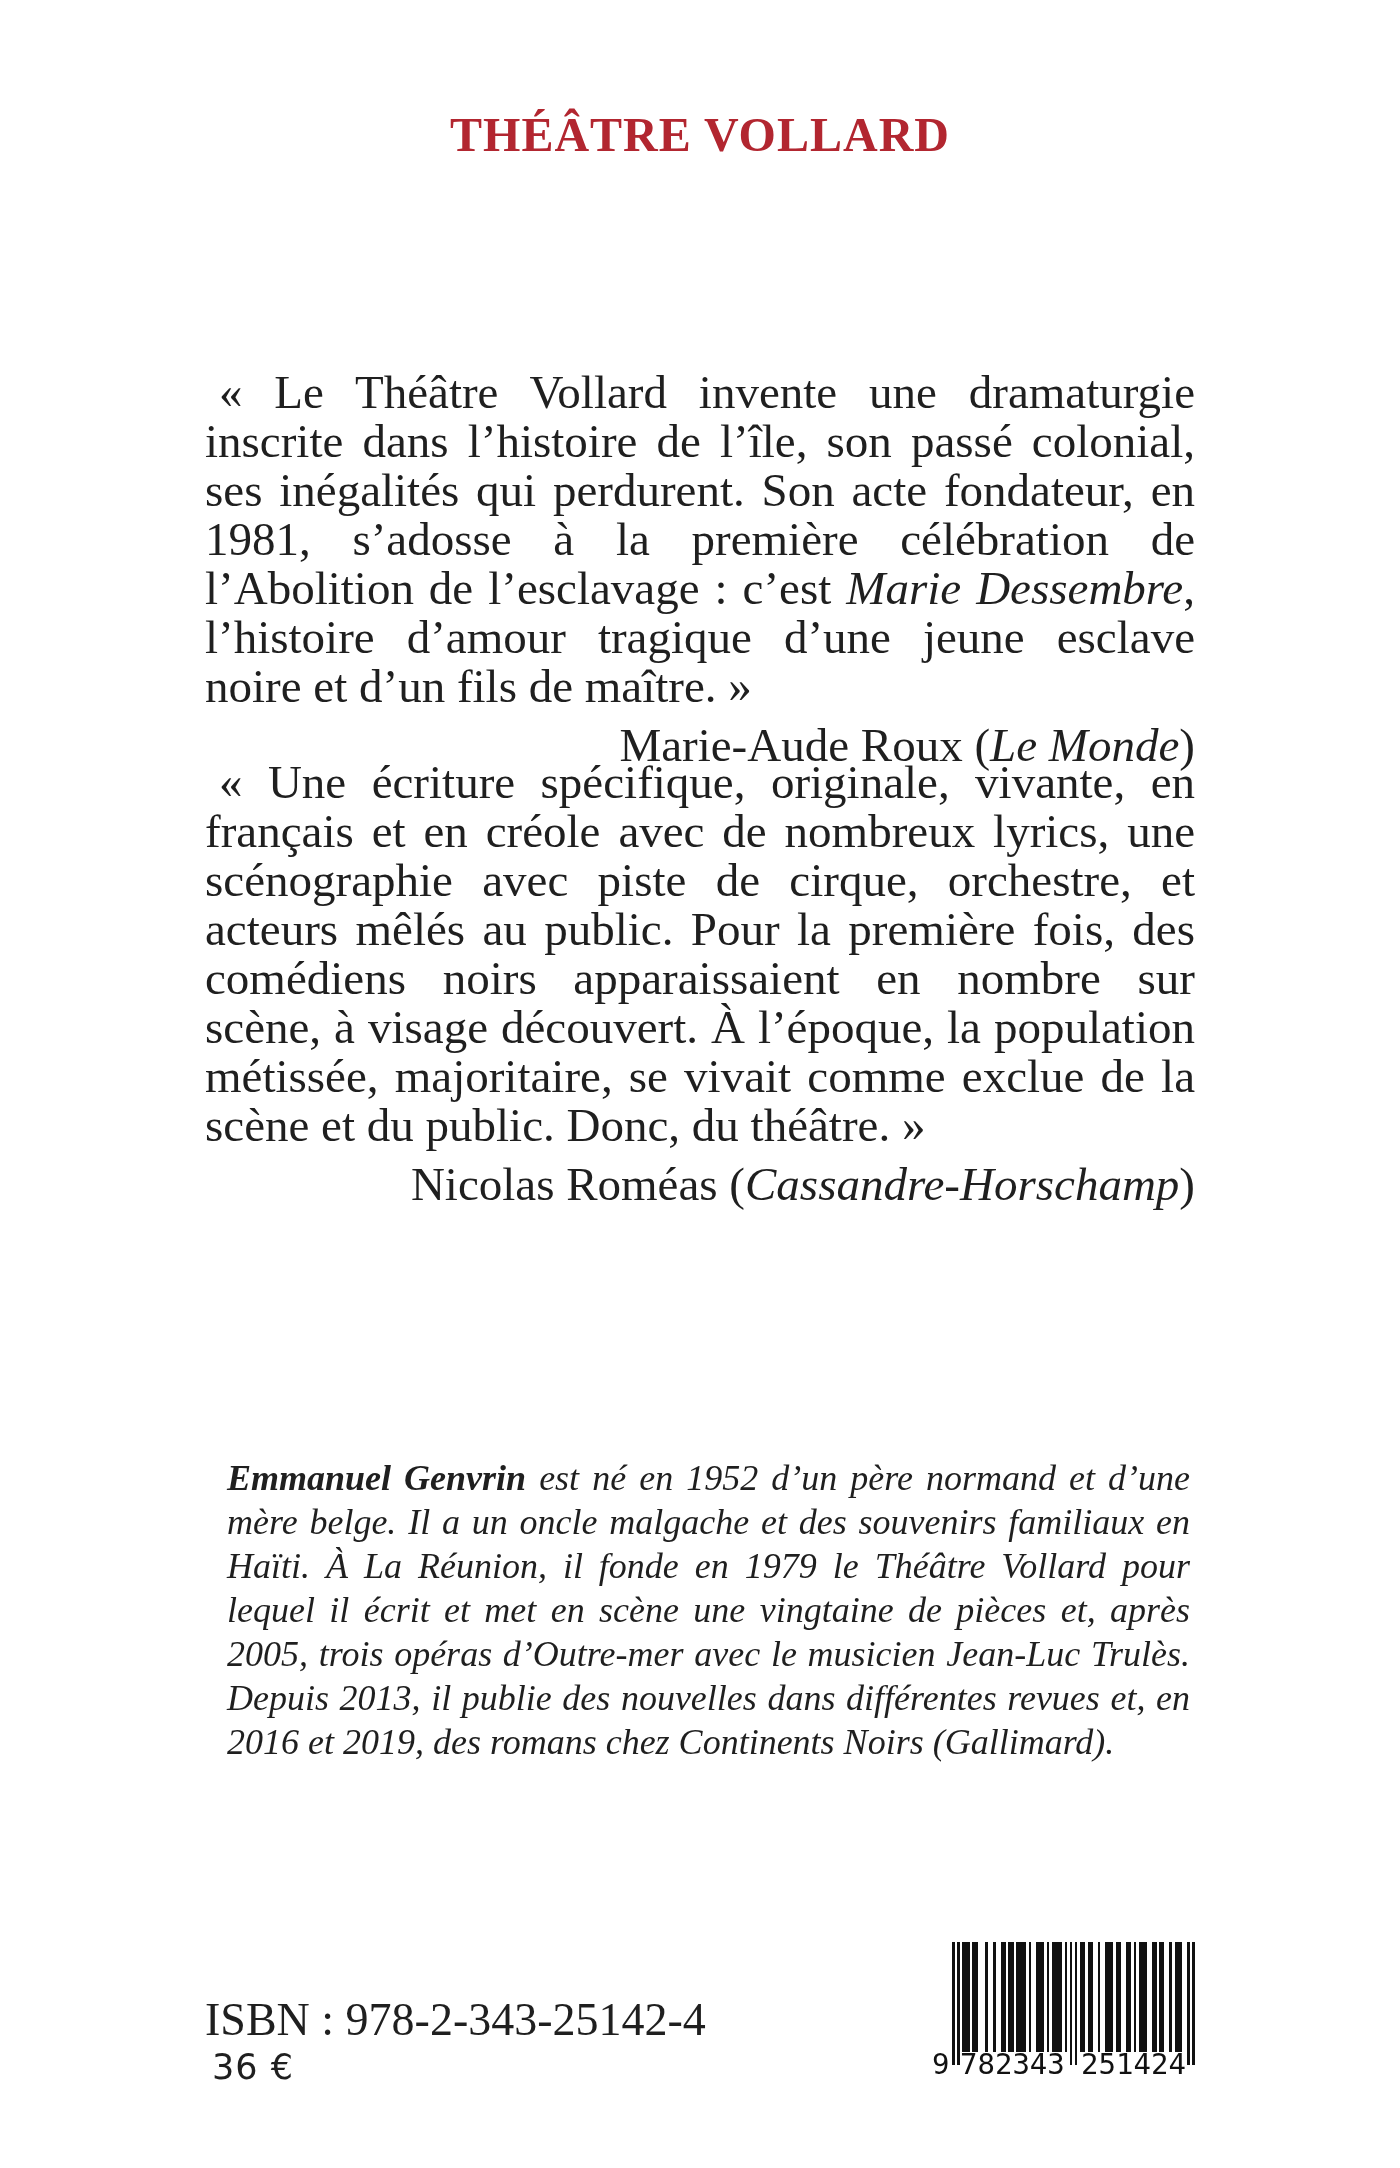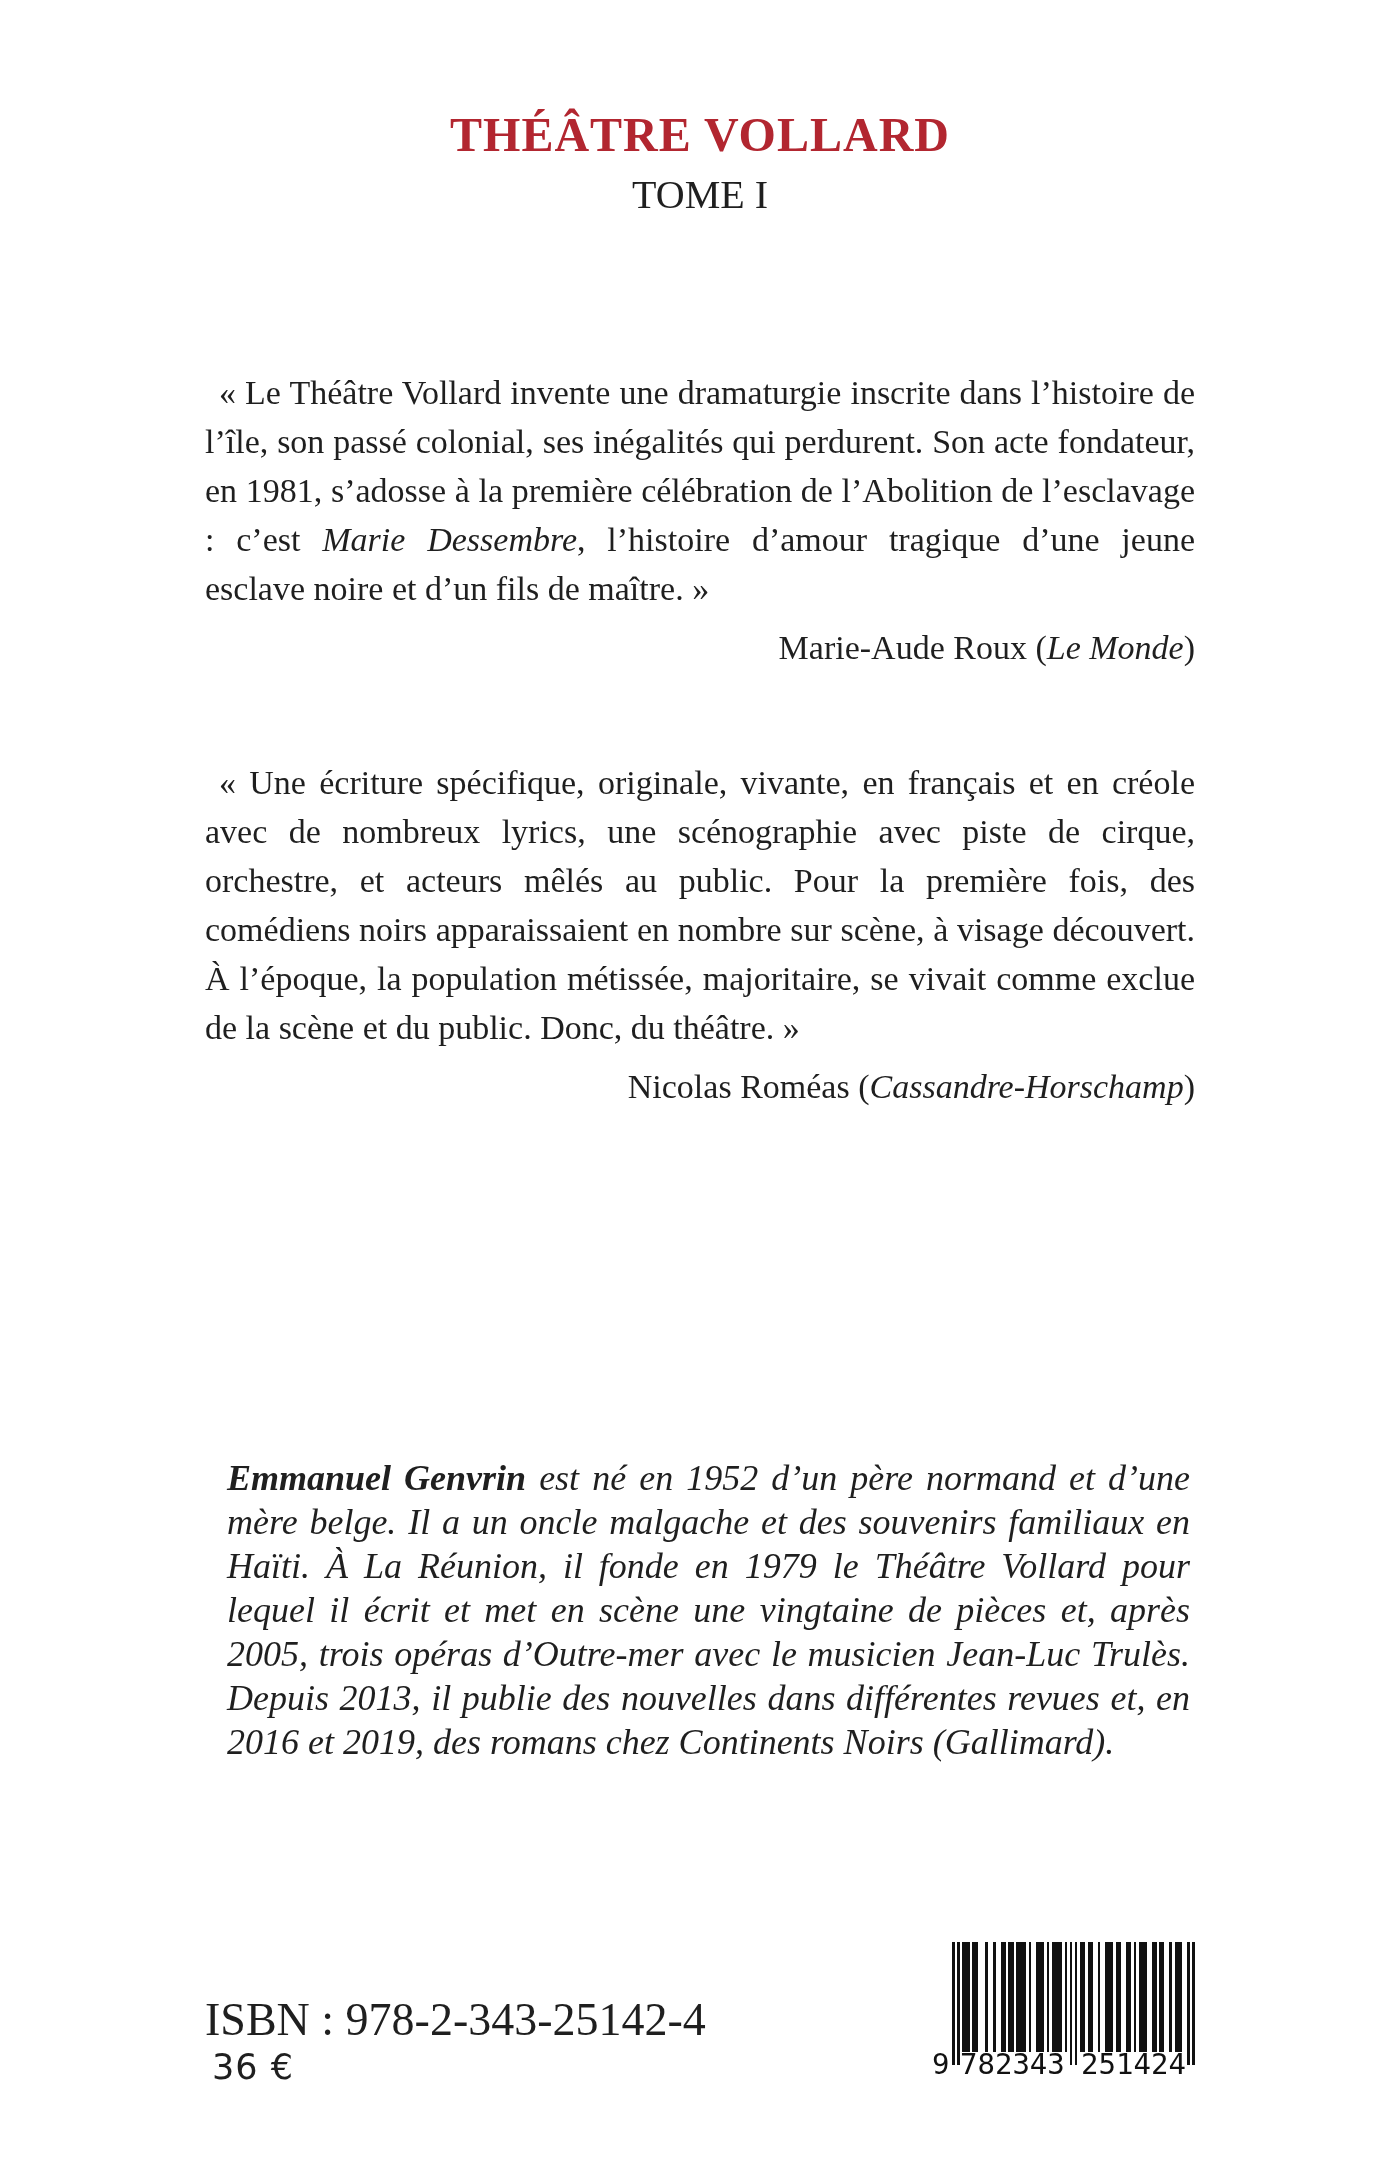--- a/index.html
+++ b/index.html
@@ -40,21 +40,21 @@
     font-size: 40px;
     line-height: 46px;
     margin-top: 4px;
   }
 
   
   .quote-block {
     position: absolute;
     left: 205px;
     width: 990px;
-    font-size: 34px;
+    font-size: 47px;
     line-height: 49px;
   }
   #quote-block-1 { top: 368px; }
   #quote-block-2 { top: 758px; }
   .quote-text {
     margin: 0;
     text-align: justify;
     text-indent: 14px;
   }
   .attribution {
@@ -121,21 +121,20 @@
   .bc-group1 { left: 26px;  width: 107px; text-align: left; }
   .bc-group2 { left: 146px; width: 107px; text-align: center; }
 </style>
 </head>
 <body>
 
 <div class="page">
 
   <div class="header">
     <div class="book-title" style="color: rgb(178, 38, 48);">THÉÂTRE VOLLARD</div>
-    <div class="book-tome">TOME I</div>
   </div>
 
   <div class="quote-block" id="quote-block-1">
     <p class="quote-text"><span>«&nbsp;Le Théâtre Vollard invente une dramaturgie inscrite dans l’histoire de l’île, son passé colonial, ses inégalités qui perdurent. Son acte fondateur, en 1981, s’adosse à la première célébration de l’Abolition de l’esclavage : c’est </span><i>Marie Dessembre</i><span>, l’histoire d’amour tragique d’une jeune esclave noire et d’un fils de maître.&nbsp;»</span></p>
     <p class="attribution"><span>Marie-Aude Roux (</span><i>Le Monde</i><span>)</span></p>
   </div>
 
   <div class="quote-block" id="quote-block-2">
     <p class="quote-text"><span>«&nbsp;Une écriture spécifique, originale, vivante, en français et en créole avec de nombreux lyrics, une scénographie avec piste de cirque, orchestre, et acteurs mêlés au public. Pour la première fois, des comédiens noirs apparaissaient en nombre sur scène, à visage découvert. À l’époque, la population métissée, majoritaire, se vivait comme exclue de la scène et du public. Donc, du théâtre.&nbsp;»</span><i></i><span></span></p>
     <p class="attribution"><span>Nicolas Roméas (</span><i>Cassandre-Horschamp</i><span>)</span></p>

